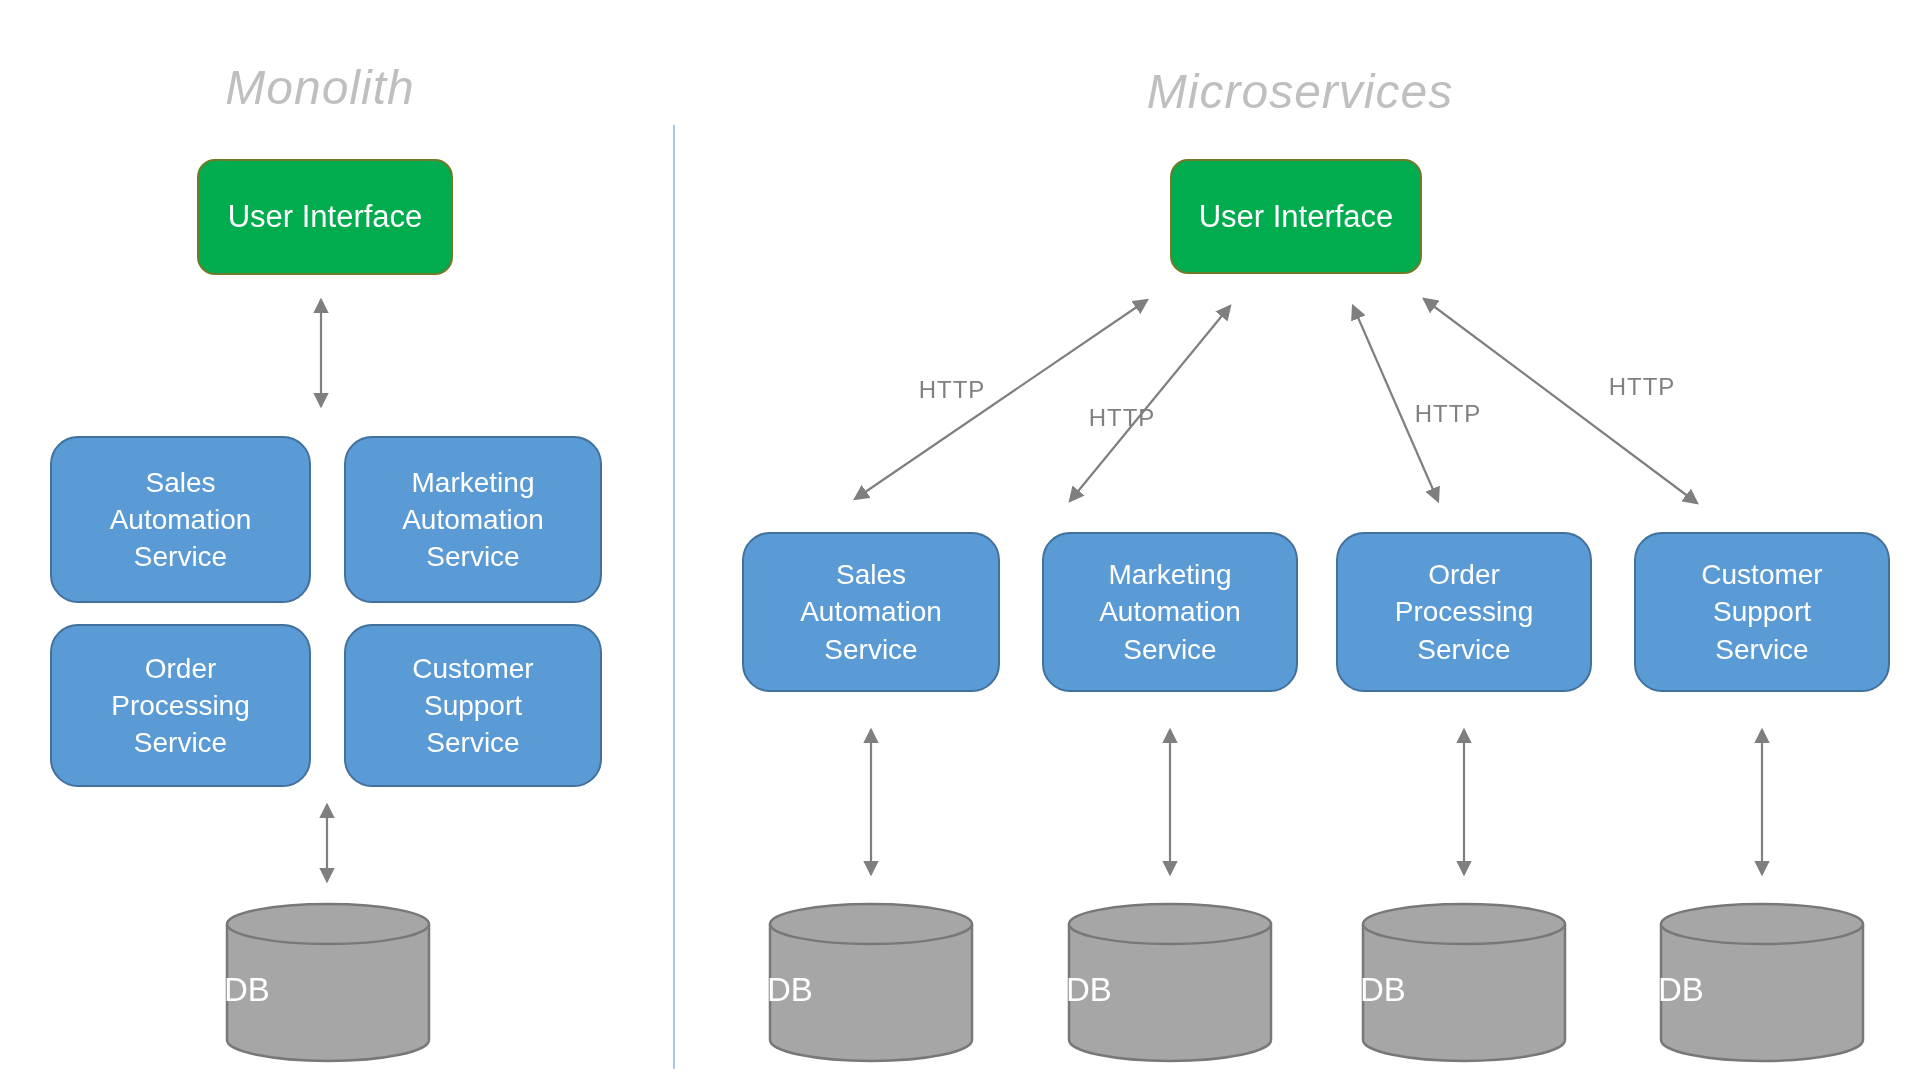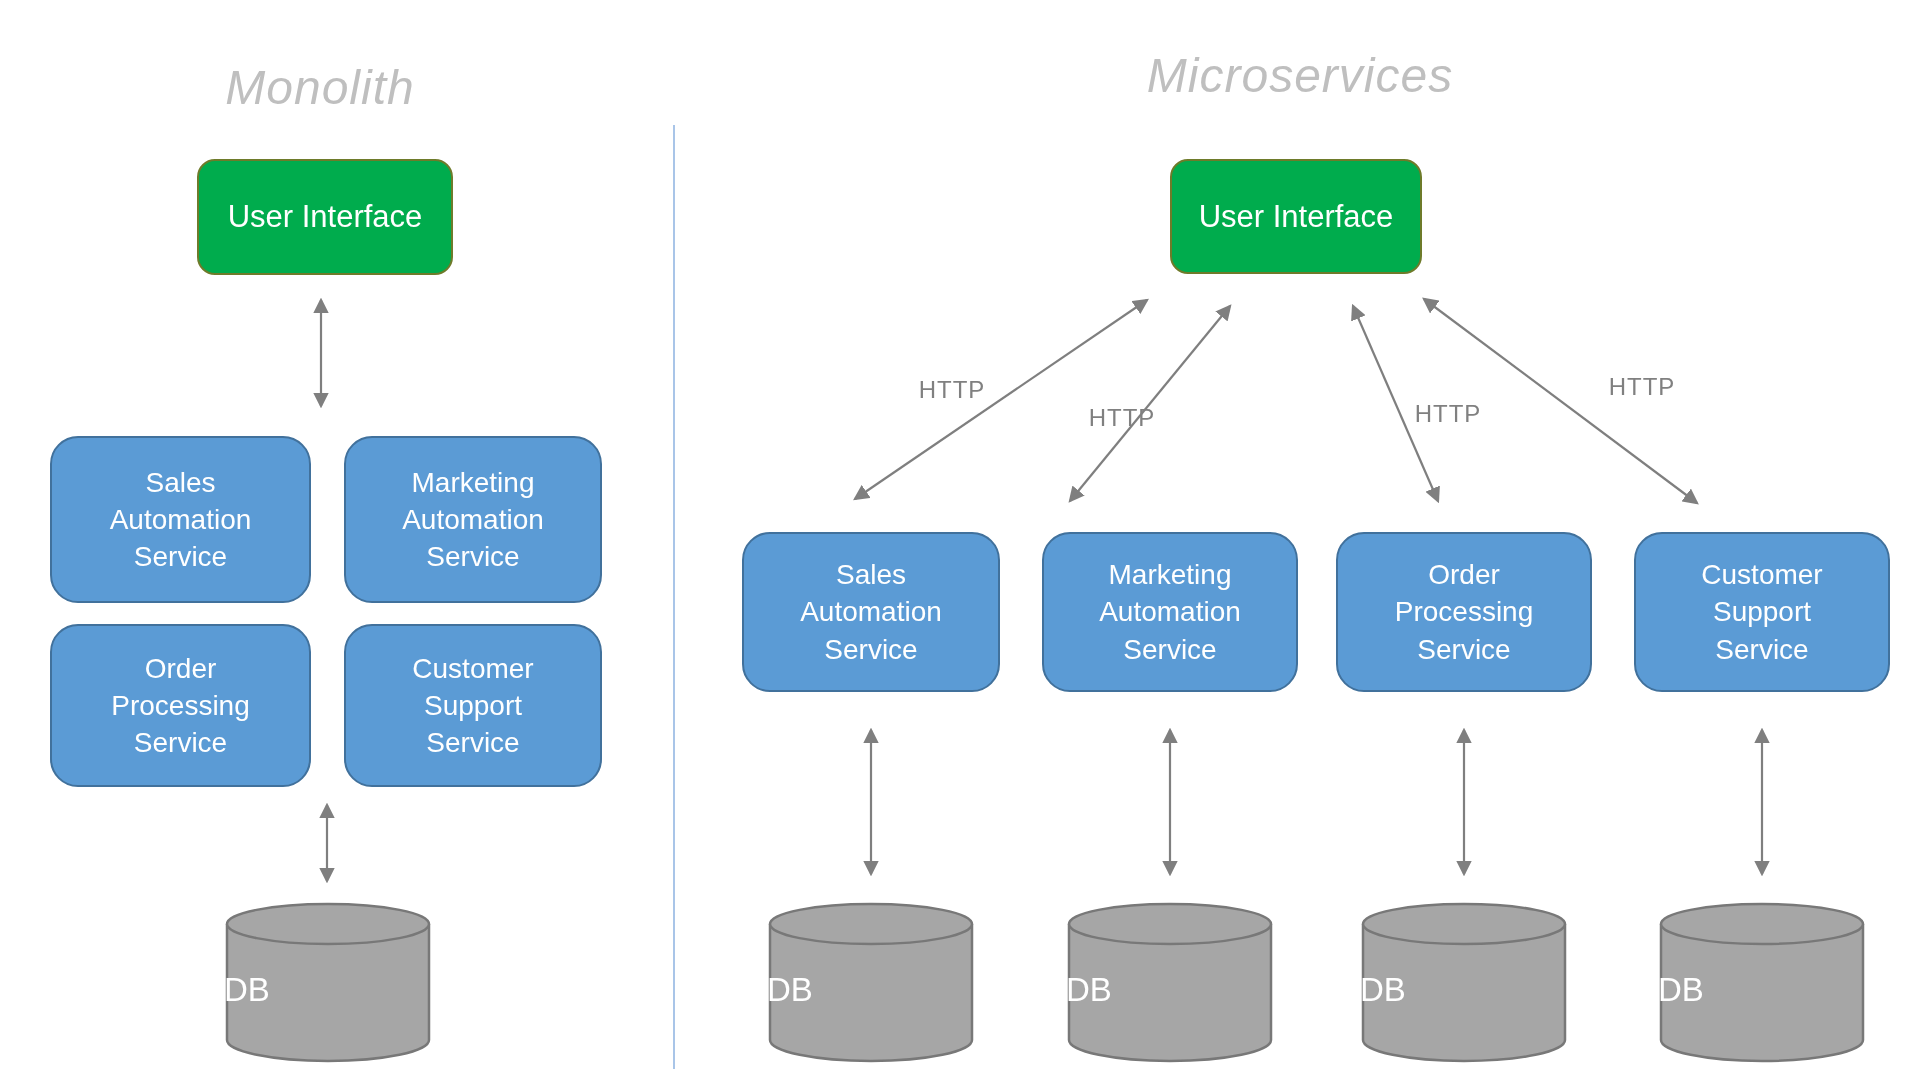--- a/index.html
+++ b/index.html
@@ -103,21 +103,21 @@
   </div>
 
   <div class="abs db" style="left:224px;top:869px;width:208px;height:162px;">
     <svg class="cyl" width="208" height="162" viewBox="0 0 208 162">
       <path class="body" d="M3 23 V139 A101 21 0 0 0 205 139 V23"></path>
       <ellipse class="body" cx="104" cy="23" rx="101" ry="20"></ellipse>
     </svg>
     <div class="db-label">DB</div>
   </div>
 
-  <div class="abs panel-title" style="left:1300px;top:16px;">Microservices</div>
+  <div class="abs panel-title" style="left:1300px;top:32px;">Microservices</div>
 
   <div class="abs ui-box" style="left:1170px;top:127px;width:252px;height:115px;">
     <span>User Interface</span>
   </div>
 
   <div class="abs http-label" style="left:952px;top:358px;">HTTP</div>
   <div class="abs http-label" style="left:1122px;top:386px;">HTTP</div>
   <div class="abs http-label" style="left:1448px;top:382px;">HTTP</div>
   <div class="abs http-label" style="left:1642px;top:355px;">HTTP</div>
 

